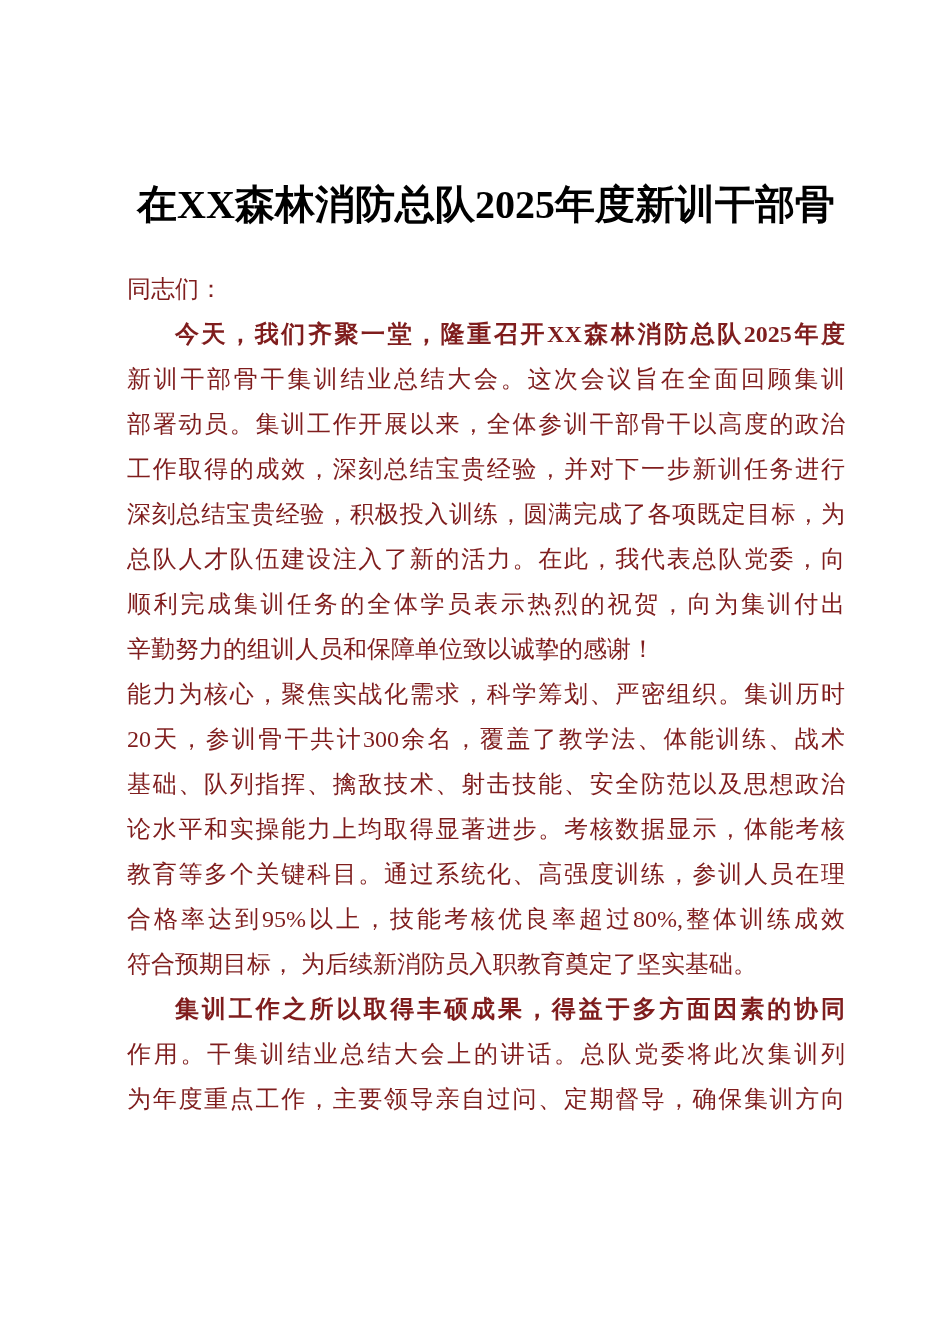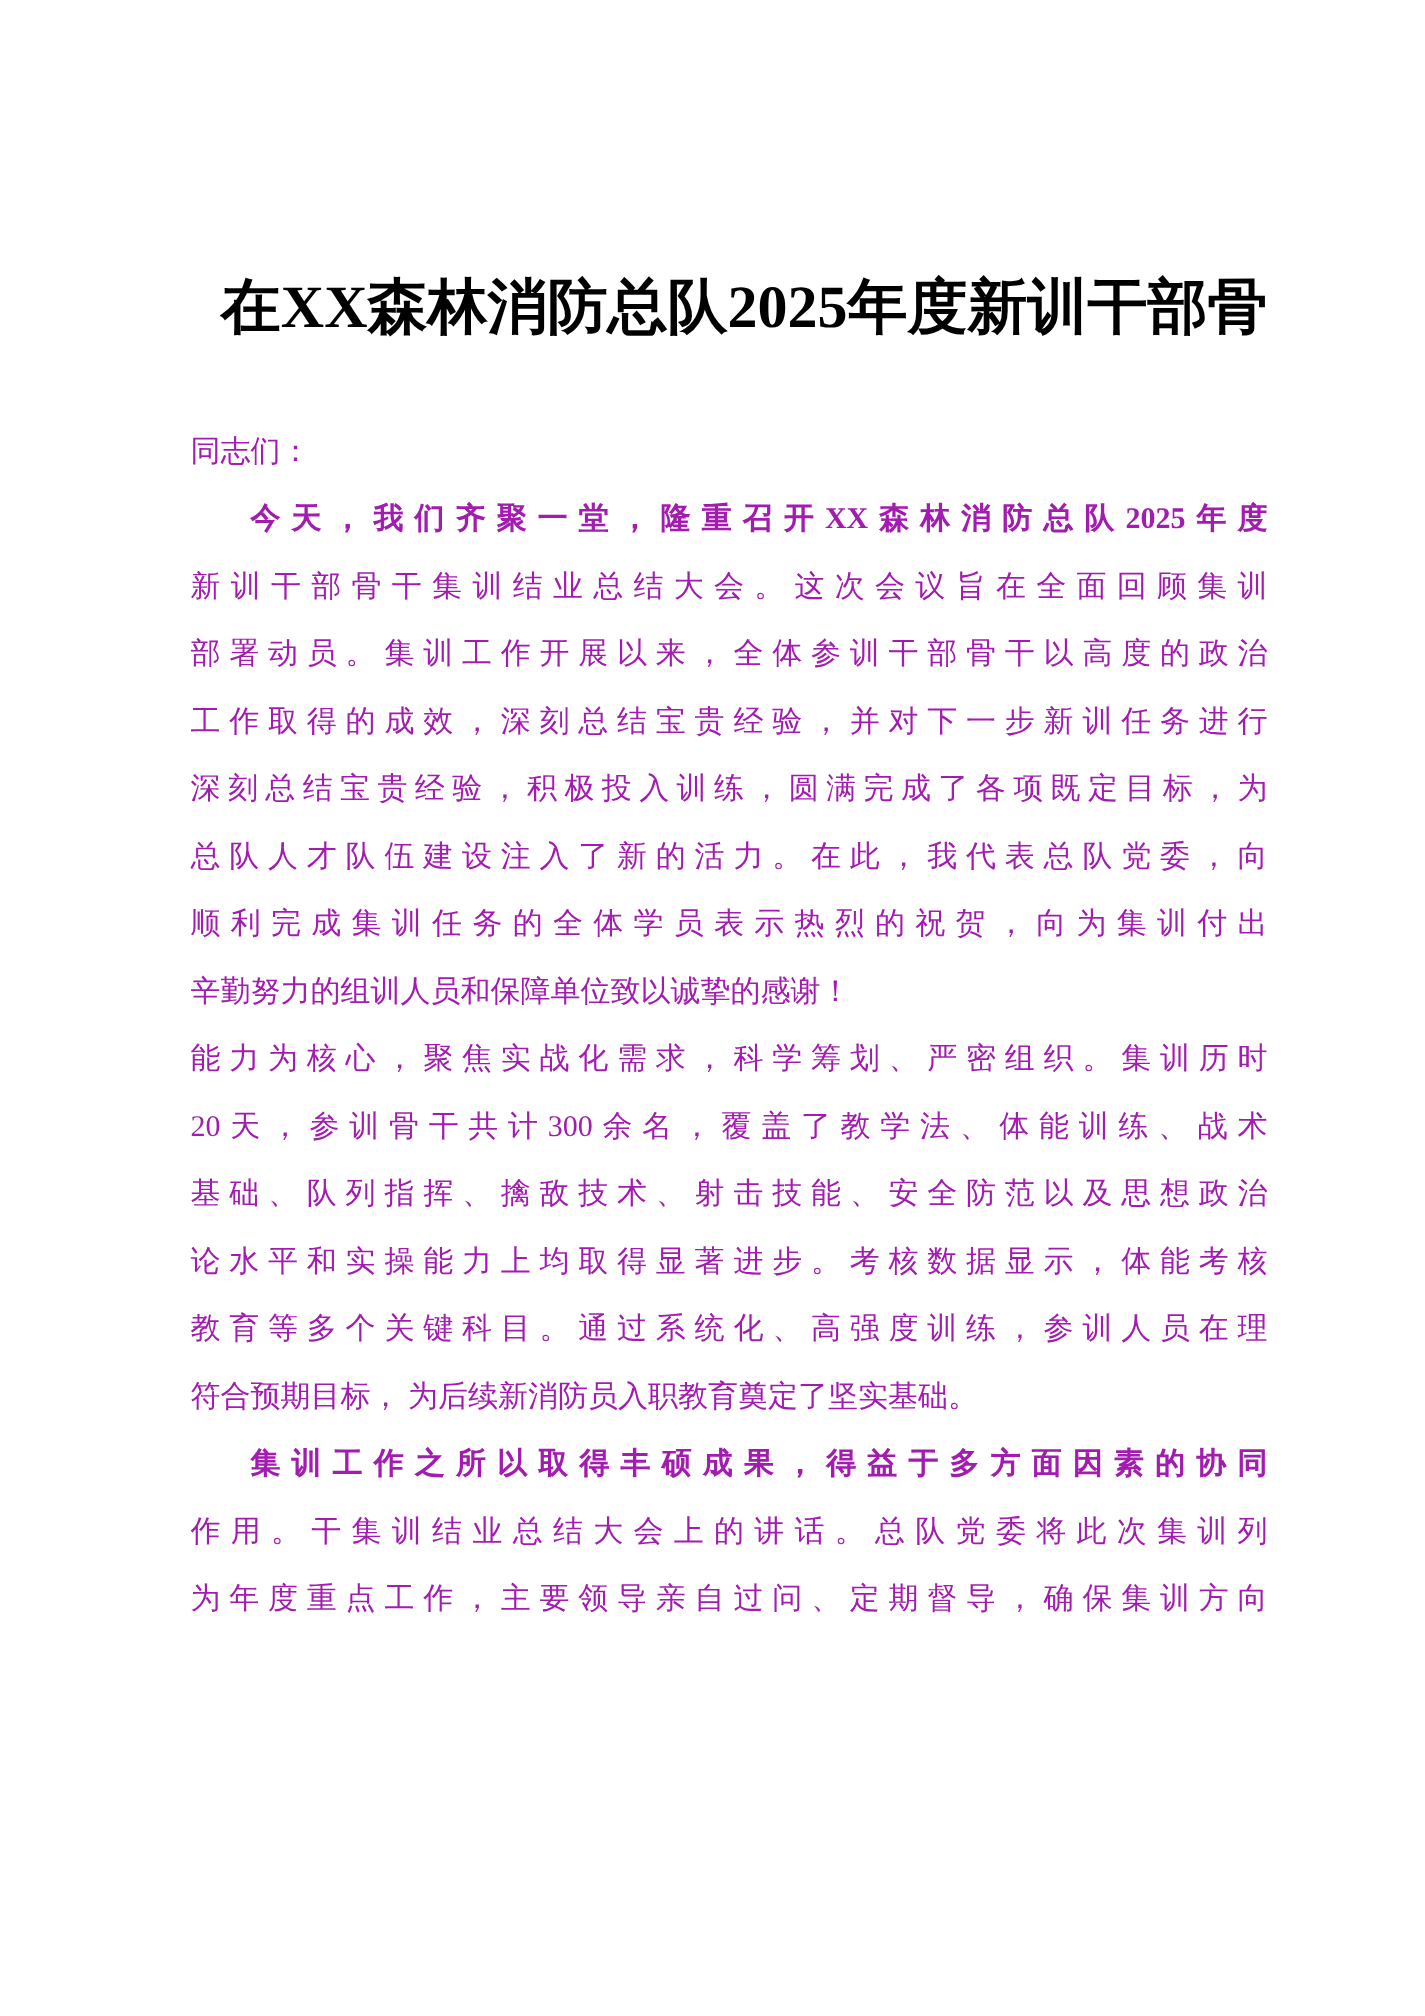--- a/index.html
+++ b/index.html
@@ -16,31 +16,31 @@
     color: #000000;
     overflow: hidden;
     padding-left: 127px;
     padding-right: 105px;
   }
   .doc-title {
     margin-top: 178px;
     font-size: 40px;
     line-height: 53px;
     font-weight: bold;
-    text-align: right;
+    text-align: center;
     color: #000000;
   }
   .doc-title .title-line {
     white-space: nowrap;
   }
   .doc-body {
-    margin-top: 48px;
-    font-size: 20px;
+    margin-top: 36px;
+    font-size: 24px;
     line-height: 45px;
-    color: #a21caf;
+    color: #7f1d1d;
   }
   .line {
     text-align: justify;
     text-align-last: justify;
     height: 45px;
     overflow: hidden;
   }
   .line.para-end {
     text-align-last: left;
   }
@@ -64,18 +64,19 @@
       <div class="line">工作取得的成效，深刻总结宝贵经验，并对下一步新训任务进行</div>
       <div class="line">深刻总结宝贵经验，积极投入训练，圆满完成了各项既定目标，为</div>
       <div class="line">总队人才队伍建设注入了新的活力。在此，我代表总队党委，向</div>
       <div class="line">顺利完成集训任务的全体学员表示热烈的祝贺，向为集训付出</div>
       <div class="line para-end">辛勤努力的组训人员和保障单位致以诚挚的感谢！</div>
       <div class="line">能力为核心，聚焦实战化需求，科学筹划、严密组织。集训历时</div>
       <div class="line">20天，参训骨干共计300余名，覆盖了教学法、体能训练、战术</div>
       <div class="line">基础、队列指挥、擒敌技术、射击技能、安全防范以及思想政治</div>
       <div class="line">论水平和实操能力上均取得显著进步。考核数据显示，体能考核</div>
       <div class="line">教育等多个关键科目。通过系统化、高强度训练，参训人员在理</div>
+      <div class="line">合格率达到95%以上，技能考核优良率超过80%,整体训练成效</div>
       <div class="line para-end">符合预期目标， 为后续新消防员入职教育奠定了坚实基础。</div>
       <div class="line indent">集训工作之所以取得丰硕成果，得益于多方面因素的协同</div>
       <div class="line">作用。干集训结业总结大会上的讲话。总队党委将此次集训列</div>
       <div class="line">为年度重点工作，主要领导亲自过问、定期督导，确保集训方向</div>
     </div>
 </div>
 
 </body></html>

